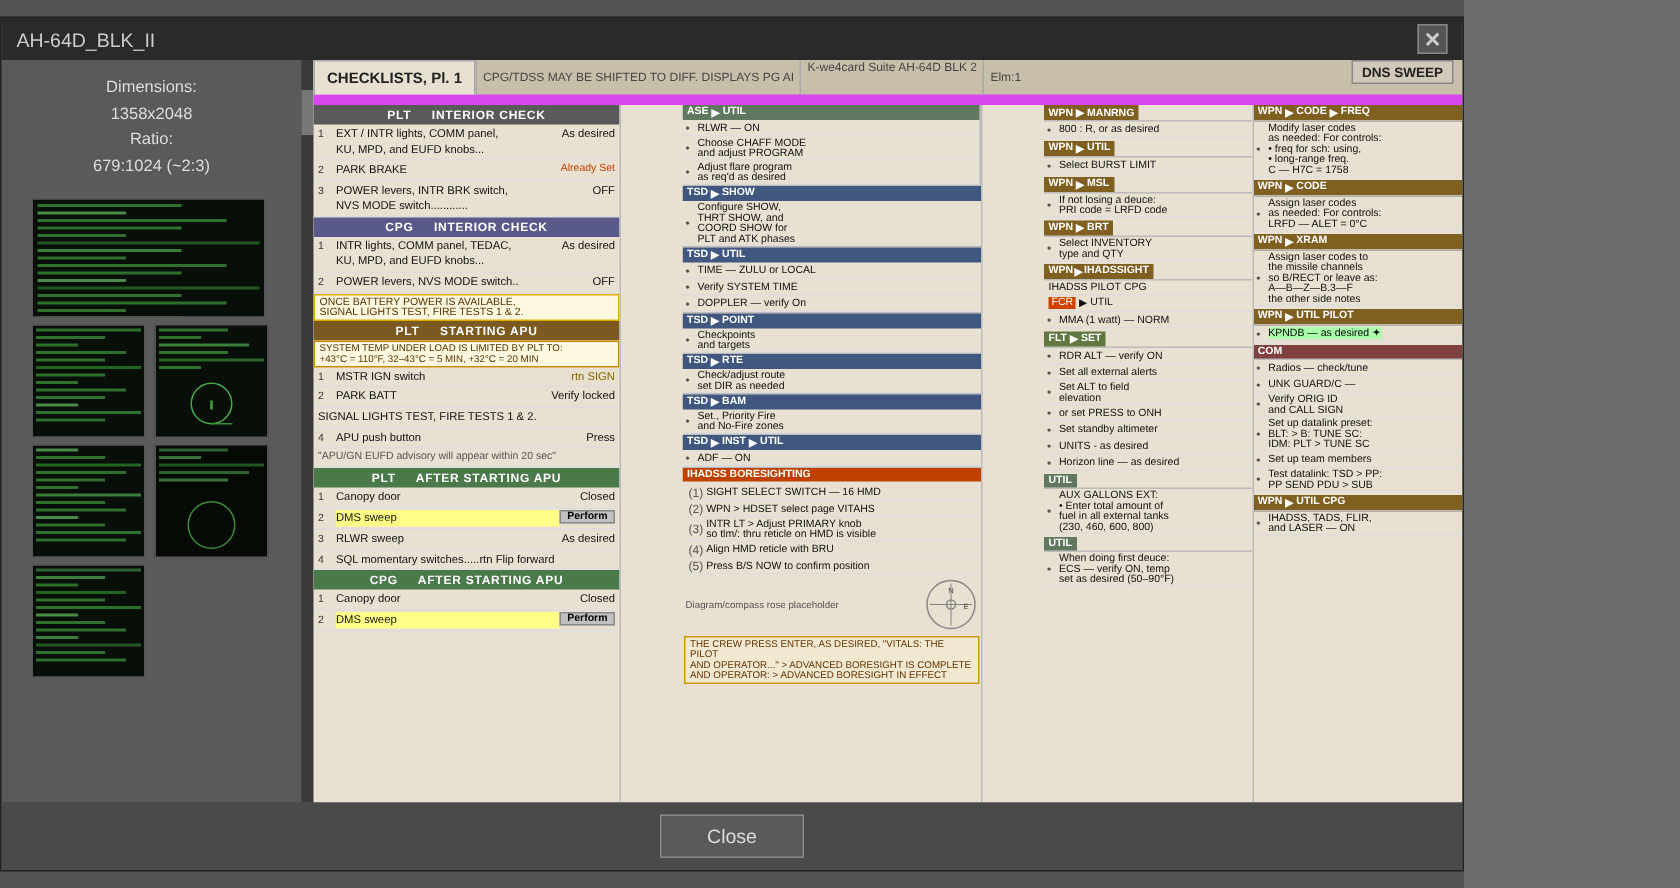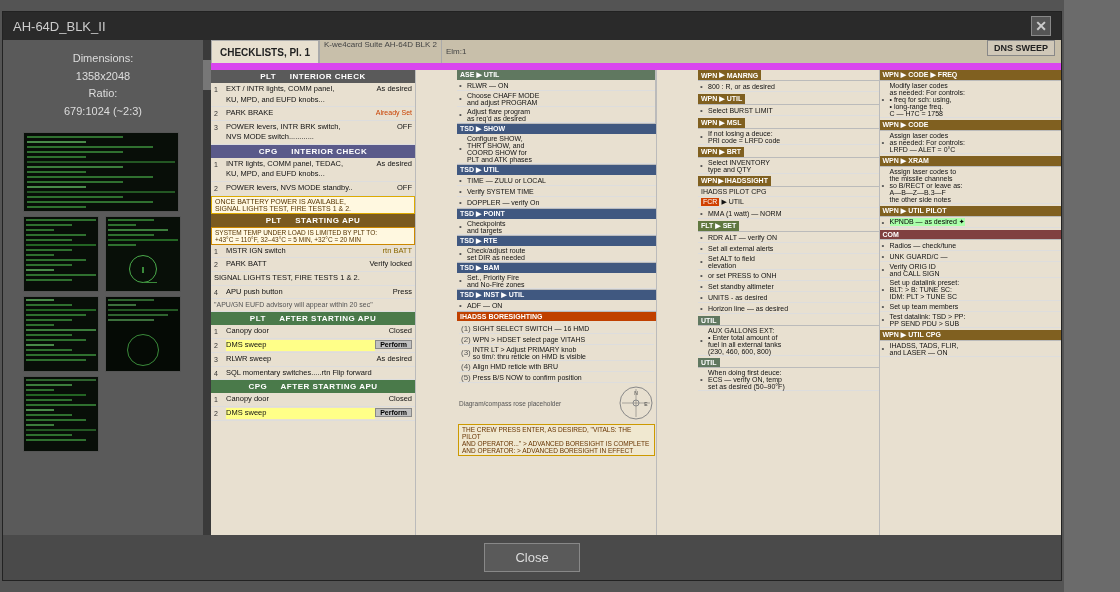--- a/index.html
+++ b/index.html
@@ -10,21 +10,21 @@
       font-family: Arial, sans-serif;
       display: flex;
       align-items: center;
       justify-content: center;
       overflow: hidden;
     }
 
     .modal-overlay {
       position: absolute;
       top: 0; left: 0;
-      width: 1064px;
+      width: 976px;
       height: 592px;
       background: rgba(80,80,80,0.85);
       display: flex;
       align-items: center;
       justify-content: center;
     }
 
     .modal {
       background: #4a4a4a;
       border: 1px solid #222;
@@ -437,27 +437,30 @@
       <div class="scroll-bar">
         <div style="height:30px;background:#777;margin-top:20px;"></div>
       </div>
 
       <div class="checklist-panel">
 
         <div class="checklist-header">
           <div class="checklist-tab active">
             <span>CHECKLISTS, Pl. 1</span>
           </div>
+          <div style="display:flex;align-items:center;padding:0 4px;font-size:8px;color:#444;border-left:1px solid #aaa;">
+            <span>CPG/TDSS MAY BE SHIFTED TO DIFF. DISPLAYS PG AI</span>
+          </div>
           <div style="display:flex;align-items:flex-start;padding:0 4px;font-size:8px;color:#444;border-left:1px solid #aaa;">
             <span>K-we4card Suite AH-64D BLK 2</span>
           </div>
           <div style="display:flex;align-items:center;padding:0 4px;font-size:8px;color:#444;border-left:1px solid #aaa;">
             <span>Elm:1</span>
           </div>
-          <div style="margin-left:auto;display:flex;align-items:flex-start;padding:0 6px;">
+          <div style="margin-left:auto;display:flex;align-items:flex-end;padding:16px 6px;">
             <button class="dns-sweep-btn">DNS SWEEP</button>
           </div>
         </div>
 
         <div class="checklist-content">
 
           <div class="checklist-col" style="width:205px;font-size:7.5px;">
             <div class="section-header">PLT &nbsp;&nbsp;&nbsp; INTERIOR CHECK</div>
             <div class="section-row">
               <span class="row-num">1</span>
@@ -476,35 +479,35 @@
             </div>
 
             <div class="section-header" style="background:#5a5a8a;">CPG &nbsp;&nbsp;&nbsp; INTERIOR CHECK</div>
             <div class="section-row">
               <span class="row-num">1</span>
               <span class="row-text">INTR lights, COMM panel, TEDAC,<br>KU, MPD, and EUFD knobs...</span>
               <span class="row-value">As desired</span>
             </div>
             <div class="section-row">
               <span class="row-num">2</span>
-              <span class="row-text">POWER levers, NVS MODE standby..</span>
+              <span class="row-text">POWER levers, NVS MODE switch..</span>
               <span class="row-value">OFF</span>
             </div>
             <div class="caution-text">
               ONCE BATTERY POWER IS AVAILABLE,<br>SIGNAL LIGHTS TEST, FIRE TESTS 1 &amp; 2.
             </div>
 
             <div class="section-header" style="background:#7a5a20;">PLT &nbsp;&nbsp;&nbsp; STARTING APU</div>
             <div class="caution-text" style="font-size:6.5px;background:#fff8e0;border-color:#cc8800;">
               SYSTEM TEMP UNDER LOAD IS LIMITED BY PLT TO:<br>+43°C = 110°F, 32–43°C = 5 MIN, +32°C = 20 MIN
             </div>
             <div class="section-row">
               <span class="row-num">1</span>
               <span class="row-text">MSTR IGN switch</span>
-              <span class="row-value" style="color:#886600;">rtn BATT</span>
+              <span class="row-value" style="color:#886600;">rtn SIGN</span>
             </div>
             <div class="section-row">
               <span class="row-num">2</span>
               <span class="row-text">PARK BATT</span>
               <span class="row-value">Verify locked</span>
             </div>
             <div class="section-row">
               <span class="row-text">SIGNAL LIGHTS TEST, FIRE TESTS 1 &amp; 2.</span>
             </div>
             <div class="section-row">

